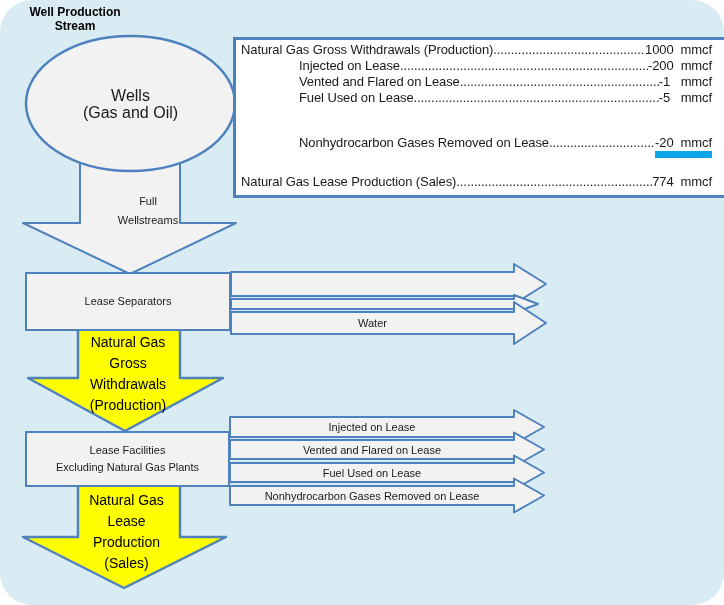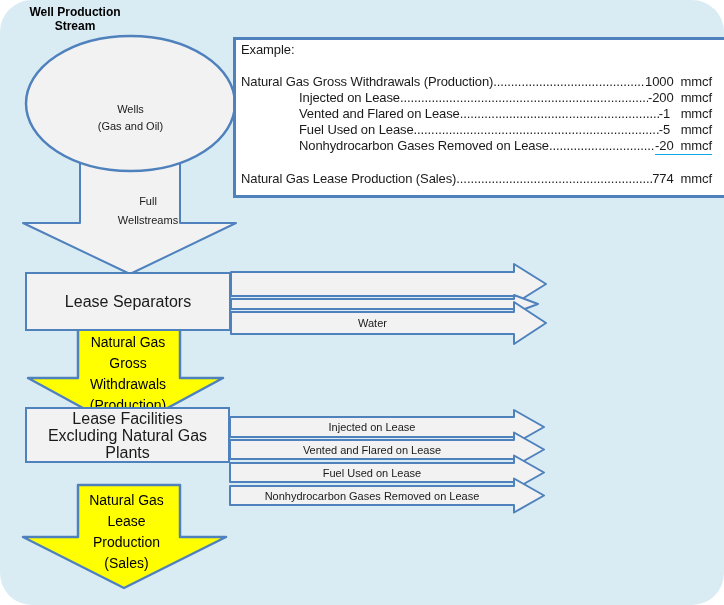--- a/index.html
+++ b/index.html
@@ -19,31 +19,31 @@
   .lbl{
     position:absolute;
     white-space:pre-line;
     text-align:center;
     color:#1a1a1a;
   }
   .title{
     left:8px;top:5px;width:134px;
     font-size:12px;font-weight:bold;line-height:14px;color:#000;
   }
-  .wells-label{left:28px;top:101px;width:205px;font-size:11px;line-height:17px;}
+  .wells-label{left:28px;top:87px;width:205px;font-size:16px;line-height:17px;}
   .fullwell-label{left:80px;top:192px;width:100px;font-size:11px;line-height:19px;padding-left:18px;}
   .box{
     position:absolute;
     background:#f2f2f2;
     border:2px solid #4f81bd;
     display:flex;align-items:center;justify-content:center;
-    text-align:center;font-size:16px;line-height:17px;white-space:pre-line;
+    text-align:center;font-size:11px;line-height:17px;white-space:pre-line;
   }
   .box-separators{left:25px;top:272px;width:202px;height:55px;}
-  .box-facilities{left:25px;top:407px;width:201px;height:52px;}
+  .box-facilities{left:25px;top:431px;width:201px;height:52px;}
   .crude-label{
     left:231px;top:272px;width:292px;height:24px;
     display:flex;align-items:center;justify-content:flex-start;
     padding-left:7px;font-size:12px;font-weight:bold;color:#000;
     white-space:nowrap;text-align:left;
   }
   .water-label{
     left:231px;top:312px;width:283px;height:22px;
     display:flex;align-items:center;justify-content:center;font-size:11px;
   }
@@ -70,21 +70,21 @@
   .ex-row{display:flex;align-items:baseline;white-space:pre;}
   .ex-row.indent{padding-left:58px;}
   .ex-row.total{margin-top:16px;}
   .ex-leader{
     flex:1 1 auto;overflow:hidden;white-space:nowrap;min-width:8px;
   }
   .ex-leader::after{
     content:"....................................................................................................................................";
   }
   .ex-value{flex:0 0 auto;}
-  .ex-value.underline{border-bottom:1px solid #0ea5e9;}
+  .ex-value.underline{border-bottom:7px solid #0ea5e9;margin-top:29px;}
 </style>
 </head>
 <body>
 
 <div class="canvas">
 
   <svg class="shapes" viewBox="0 0 724 605">
 
     <path d="M80,160 H180 V223 H236 L130,274 L23,223 H80 Z" fill="#f2f2f2" stroke="#4f81bd" stroke-width="2" stroke-linejoin="round"></path>
 
@@ -135,21 +135,20 @@
   <div class="f-label f2">Vented and Flared on Lease</div>
   <div class="f-label f3">Fuel Used on Lease</div>
   <div class="f-label f4">Nonhydrocarbon Gases Removed on Lease</div>
 
   <div class="lbl yellow-label ng-lease-label">Natural Gas
 Lease
 Production
 (Sales)</div>
 
   <div class="example-box">
-    <div class="ex-header">Example:</div>
     <div class="ex-row">
       <span class="ex-label">Natural Gas Gross Withdrawals (Production)</span>
       <span class="ex-leader"></span>
       <span class="ex-value">1000  mmcf</span>
     </div>
     <div class="ex-row indent">
       <span class="ex-label">Injected on Lease</span>
       <span class="ex-leader"></span>
       <span class="ex-value">-200  mmcf</span>
     </div>

